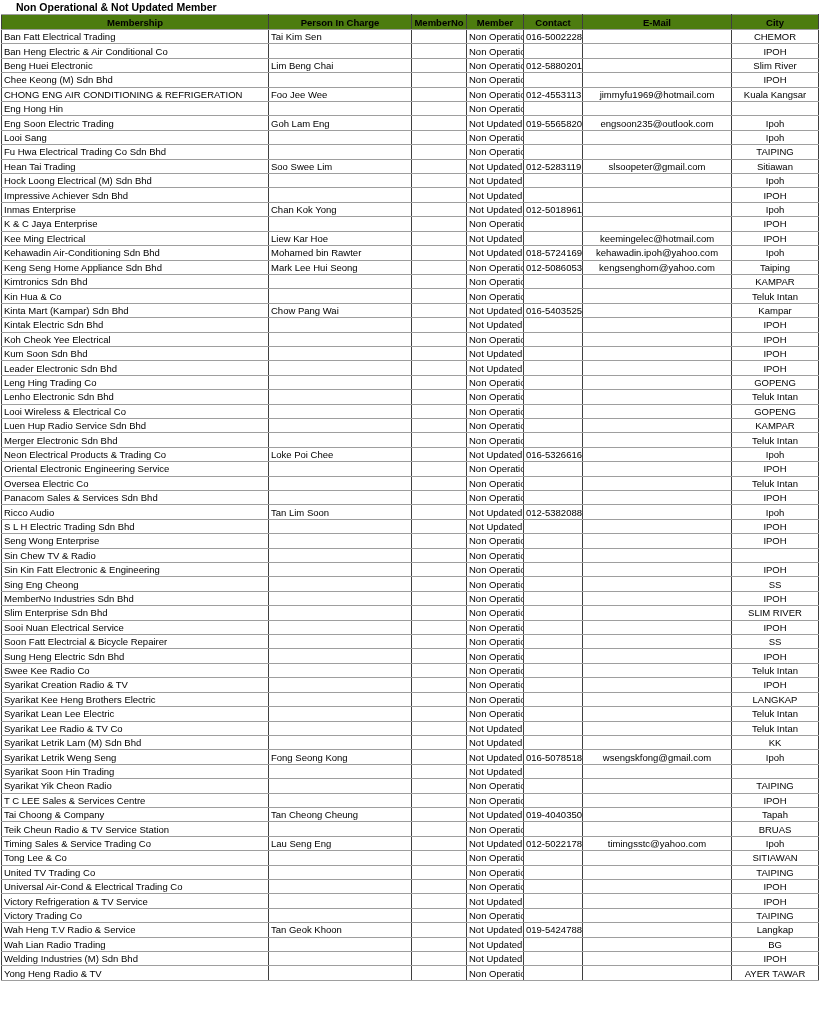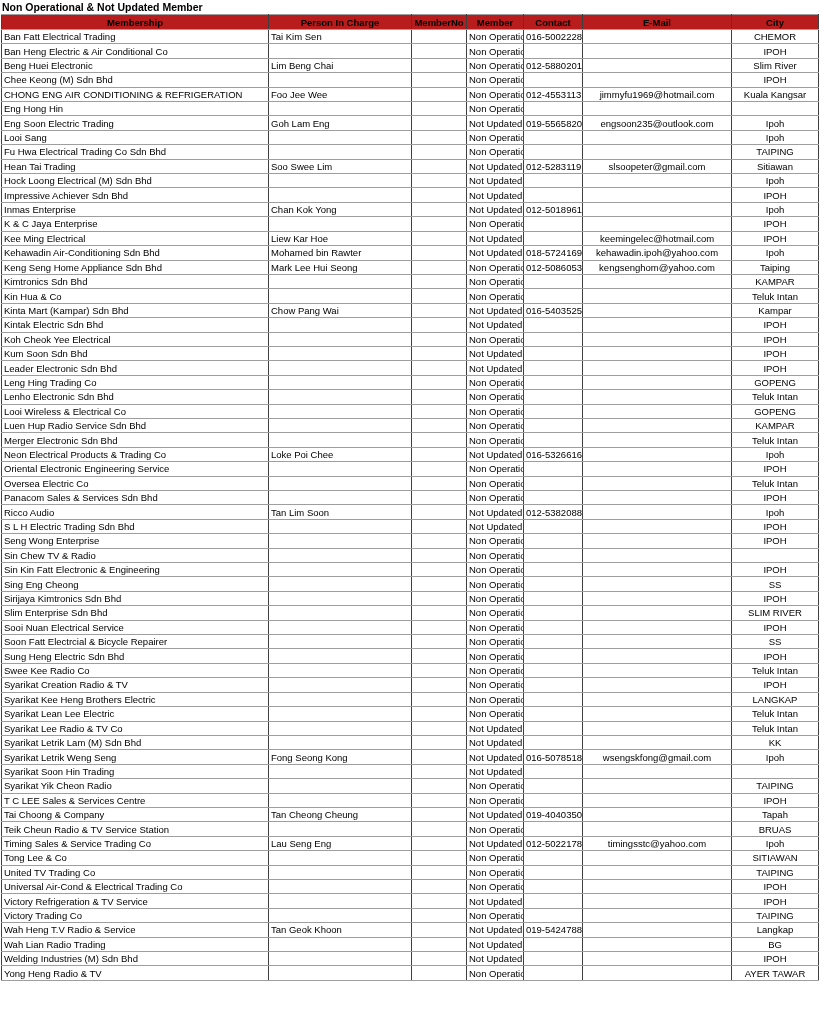--- a/index.html
+++ b/index.html
@@ -3,35 +3,35 @@
 <meta charset="utf-8">
 <style>
   html,body{margin:0;padding:0;}
   body{
     width:819px;height:1024px;background:#ffffff;color:#000000;
     font-family:"Liberation Sans",sans-serif;overflow:hidden;
   }
   .sheet{width:819px;}
   .sheet-title{
     font-size:10.5px;font-weight:bold;height:13px;line-height:13px;
-    padding:1px 0 0 2px;white-space:nowrap;
+    padding:1px 0 0 16px;white-space:nowrap;
   }
   table.member-table{
     border-collapse:collapse;table-layout:fixed;width:817px;margin-left:1px;
   }
   .member-table th,.member-table td{
     border-top:1px solid #9e9e9e;border-bottom:1px solid #9e9e9e;
     border-left:1px solid #3f3f3f;border-right:1px solid #3f3f3f;
     font-size:9.5px;padding:0 2px;white-space:nowrap;overflow:hidden;
     vertical-align:middle;
   }
   .member-table thead tr{height:15px;}
   .member-table tbody tr{height:14.42px;}
   .member-table th{
-    background:#b91c1c;font-weight:bold;text-align:center;
+    background:#4d7c0f;font-weight:bold;text-align:center;
   }
   
   th.col-person,th.col-member_no,th.col-member{text-align:center;}
   
   .member-table td{text-align:left;}
   td.col-email,td.col-city{text-align:center;}
   
   col.c-membership{width:267px;}
   col.c-person{width:143px;}
   col.c-member_no{width:55px;}
@@ -414,21 +414,21 @@
         <tr>
           <td class="col-membership">Sing Eng Cheong</td>
           <td class="col-person"></td>
           <td class="col-member_no"></td>
           <td class="col-member">Non Operational</td>
           <td class="col-contact"></td>
           <td class="col-email"></td>
           <td class="col-city">SS</td>
         </tr>
         <tr>
-          <td class="col-membership">Sirijaya Kimtronics Sdn Bhd</td>
+          <td class="col-membership">MemberNo Industries Sdn Bhd</td>
           <td class="col-person"></td>
           <td class="col-member_no"></td>
           <td class="col-member">Non Operational</td>
           <td class="col-contact"></td>
           <td class="col-email"></td>
           <td class="col-city">IPOH</td>
         </tr>
         <tr>
           <td class="col-membership">Slim Enterprise Sdn Bhd</td>
           <td class="col-person"></td>

